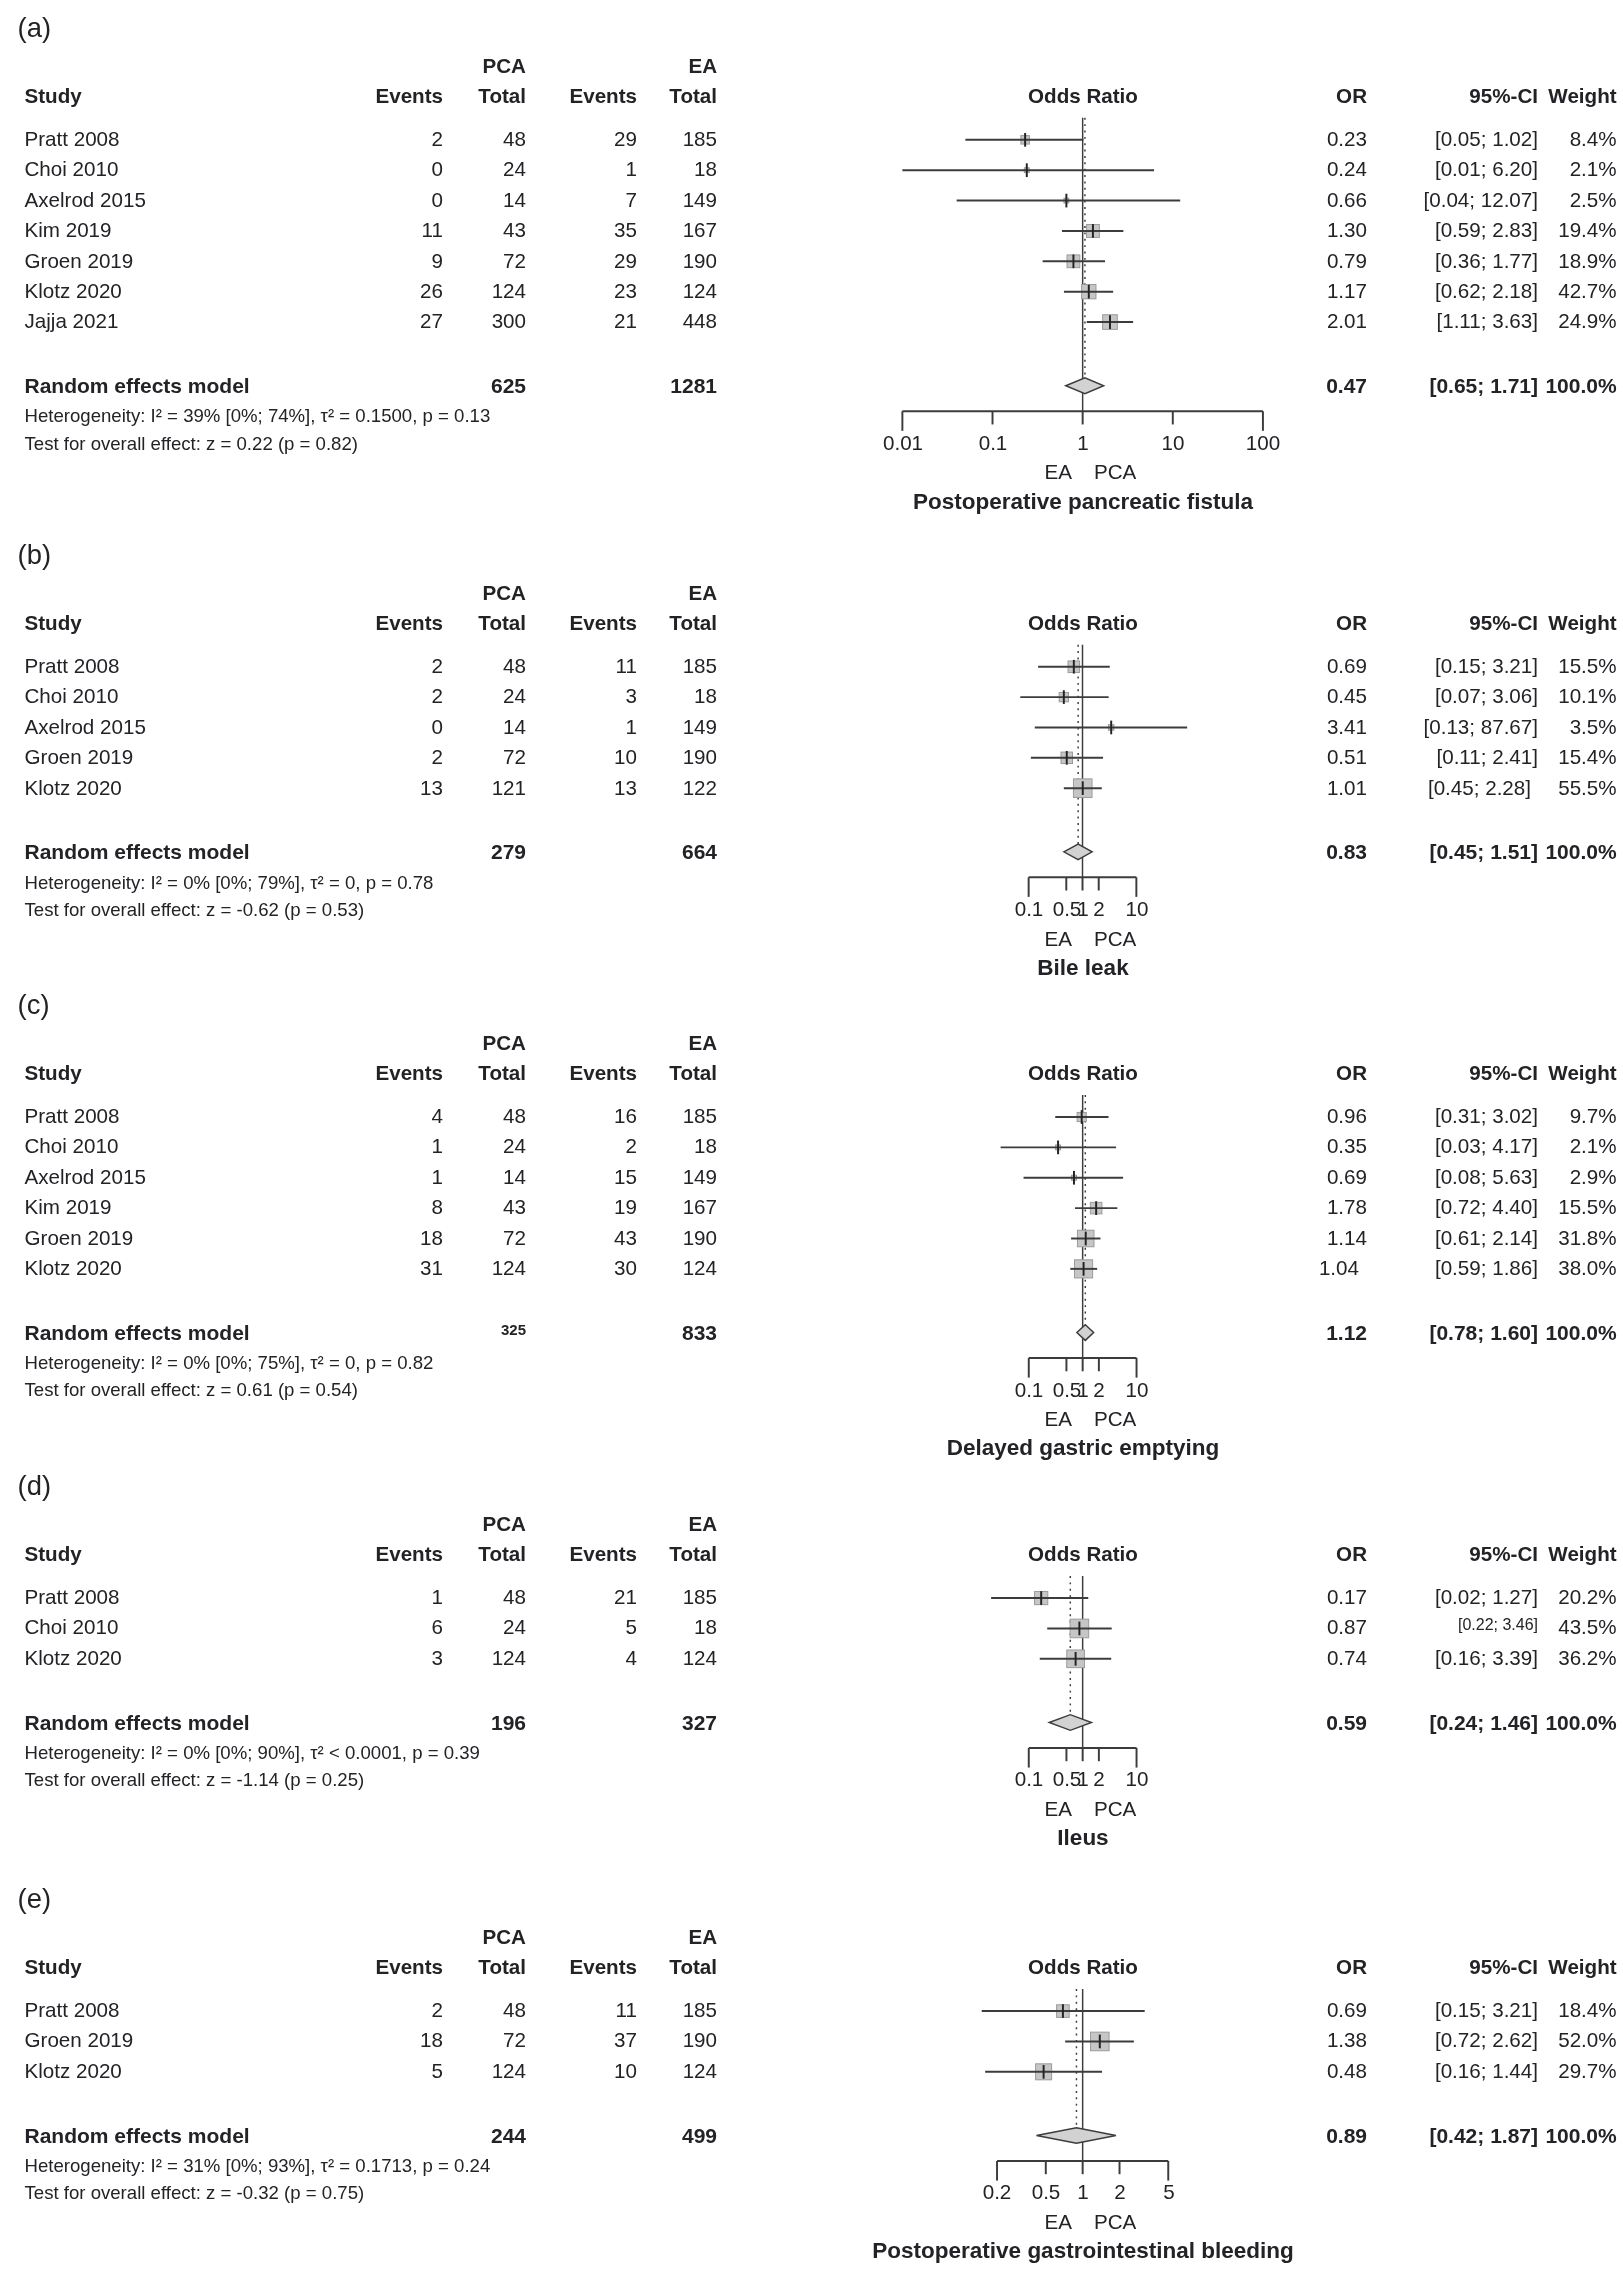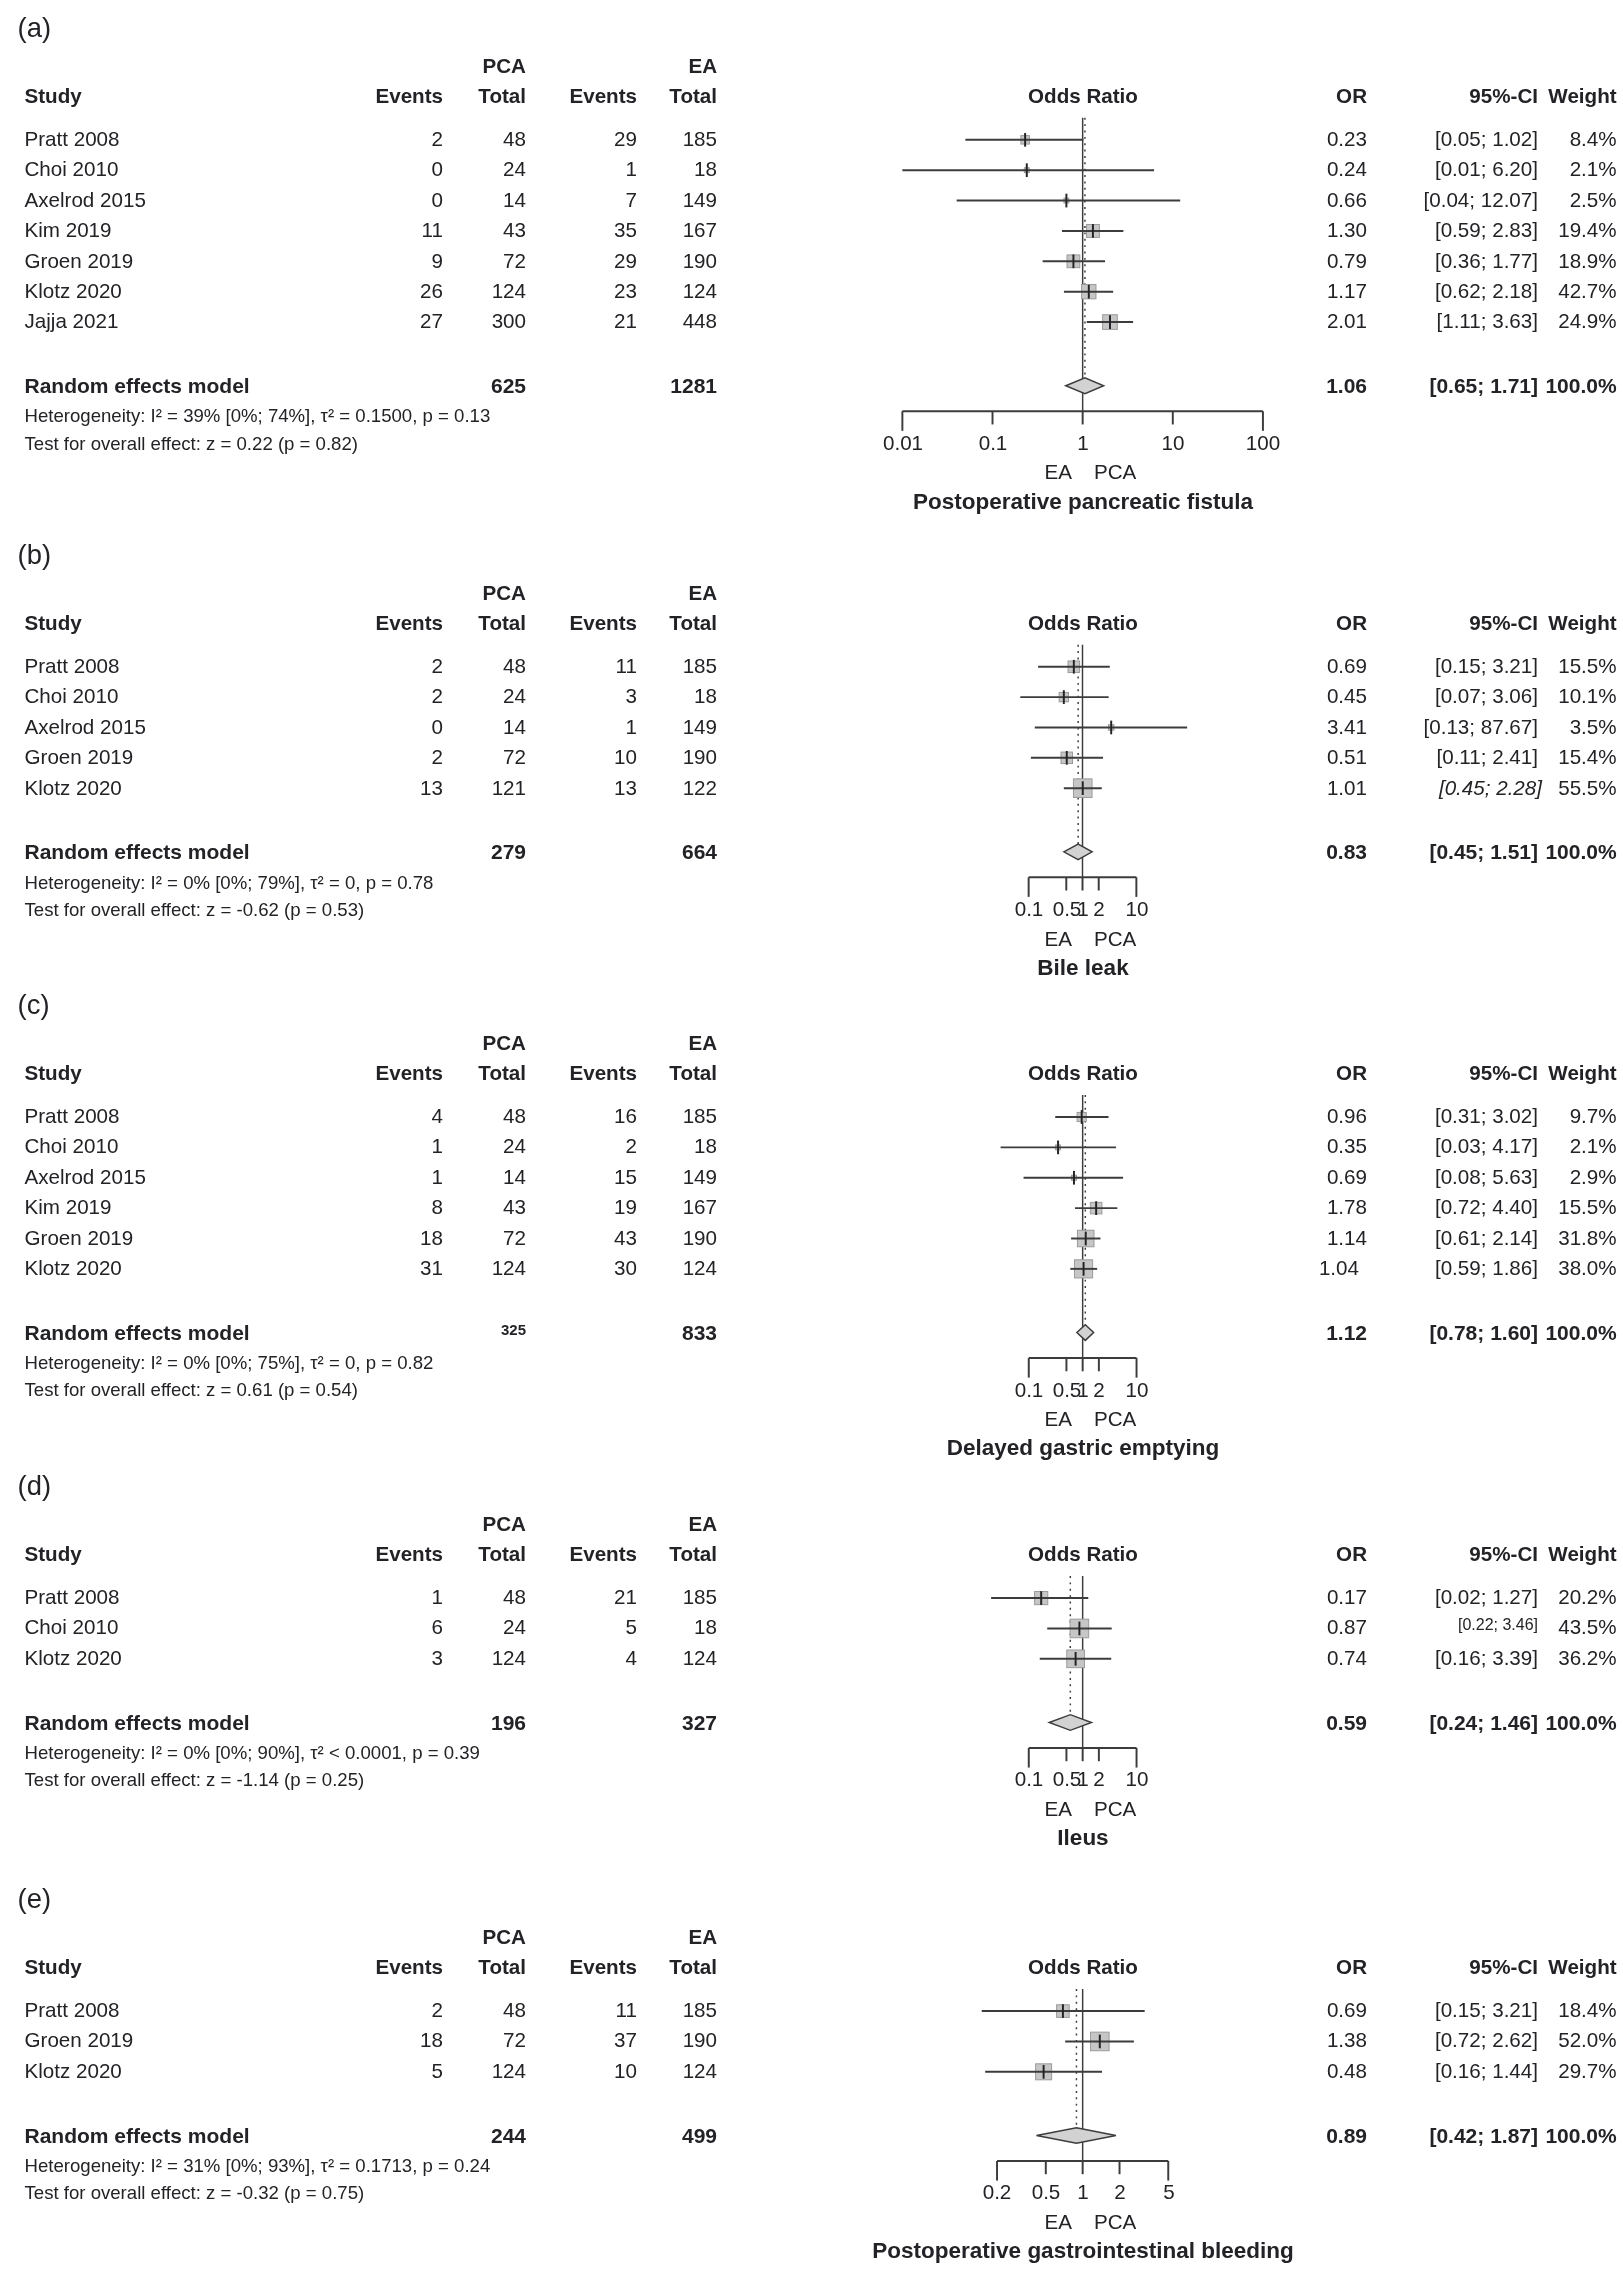--- a/index.html
+++ b/index.html
@@ -115,21 +115,21 @@
       <span class="tx" style="font-size: 20.6px; top: 301px; right: 1180px;">27</span>
       <span class="tx" style="font-size: 20.6px; top: 301px; right: 1097px;">300</span>
       <span class="tx" style="font-size: 20.6px; top: 301px; right: 986px;">21</span>
       <span class="tx" style="font-size: 20.6px; top: 301px; right: 906px;">448</span>
       <span class="tx" style="font-size: 20.6px; top: 301px; right: 256px;">2.01</span>
       <span class="tx" style="font-size: 20.6px; top: 301px; right: 85px;">[1.11; 3.63]</span>
       <span class="tx" style="font-size: 20.6px; top: 301px; right: 6.4px;">24.9%</span>
       <span class="tx b" style="font-size: 21px; top: 365px; left: 24.5px;">Random effects model</span>
       <span class="tx b" style="font-size: 21px; top: 365px; right: 1097px;">625</span>
       <span class="tx b" style="font-size: 21px; top: 365px; right: 906px;">1281</span>
-      <span class="tx b" style="font-size: 21px; top: 365px; right: 256px;">1.06</span>
+      <span class="tx b" style="font-size: 21px; top: 365px; right: 256px;">0.47</span>
       <span class="tx b" style="font-size: 21px; top: 365px; right: 85px;">[0.65; 1.71]</span>
       <span class="tx b" style="font-size: 21px; top: 365px; right: 6.4px;">100.0%</span>
       <span class="tx" style="font-size: 18.6px; top: 397px; left: 24.5px;">Heterogeneity: I² = 39% [0%; 74%], τ² = 0.1500, p = 0.13</span>
       <span class="tx" style="font-size: 18.6px; top: 425px; left: 24.5px;">Test for overall effect: z = 0.22 (p = 0.82)</span>
       <span class="tx" style="font-size: 20.6px; top: 423px; left: 903px; transform: translateX(-50%);">0.01</span>
       <span class="tx" style="font-size: 20.6px; top: 423px; left: 993px; transform: translateX(-50%);">0.1</span>
       <span class="tx" style="font-size: 20.6px; top: 423px; left: 1083px; transform: translateX(-50%);">1</span>
       <span class="tx" style="font-size: 20.6px; top: 423px; left: 1173px; transform: translateX(-50%);">10</span>
       <span class="tx" style="font-size: 20.6px; top: 423px; left: 1263px; transform: translateX(-50%);">100</span>
       <span class="tx" style="font-size: 20.6px; top: 452px; right: 551px;">EA</span>
@@ -206,21 +206,21 @@
       <span class="tx" style="font-size: 20.6px; top: 210px; right: 906px;">190</span>
       <span class="tx" style="font-size: 20.6px; top: 210px; right: 256px;">0.51</span>
       <span class="tx" style="font-size: 20.6px; top: 210px; right: 85px;">[0.11; 2.41]</span>
       <span class="tx" style="font-size: 20.6px; top: 210px; right: 6.4px;">15.4%</span>
       <span class="tx" style="font-size: 20.6px; top: 241px; left: 24.5px;">Klotz 2020</span>
       <span class="tx" style="font-size: 20.6px; top: 241px; right: 1180px;">13</span>
       <span class="tx" style="font-size: 20.6px; top: 241px; right: 1097px;">121</span>
       <span class="tx" style="font-size: 20.6px; top: 241px; right: 986px;">13</span>
       <span class="tx" style="font-size: 20.6px; top: 241px; right: 906px;">122</span>
       <span class="tx" style="font-size: 20.6px; top: 241px; right: 256px;">1.01</span>
-      <span class="tx" style="font-size: 20.6px; top: 241px; right: 81px; font-style: italic;">[0.45; 2.28]</span>
+      <span class="tx" style="font-size: 20.6px; top: 241px; right: 92px;">[0.45; 2.28]</span>
       <span class="tx" style="font-size: 20.6px; top: 241px; right: 6.4px;">55.5%</span>
       <span class="tx b" style="font-size: 21px; top: 304px; left: 24.5px;">Random effects model</span>
       <span class="tx b" style="font-size: 21px; top: 304px; right: 1097px;">279</span>
       <span class="tx b" style="font-size: 21px; top: 304px; right: 906px;">664</span>
       <span class="tx b" style="font-size: 21px; top: 304px; right: 256px;">0.83</span>
       <span class="tx b" style="font-size: 21px; top: 304px; right: 85px;">[0.45; 1.51]</span>
       <span class="tx b" style="font-size: 21px; top: 304px; right: 6.4px;">100.0%</span>
       <span class="tx" style="font-size: 18.6px; top: 337px; left: 24.5px;">Heterogeneity: I² = 0% [0%; 79%], τ² = 0, p = 0.78</span>
       <span class="tx" style="font-size: 18.6px; top: 364px; left: 24.5px;">Test for overall effect: z = -0.62 (p = 0.53)</span>
       <span class="tx" style="font-size: 20.6px; top: 362px; left: 1029px; transform: translateX(-50%);">0.1</span>

